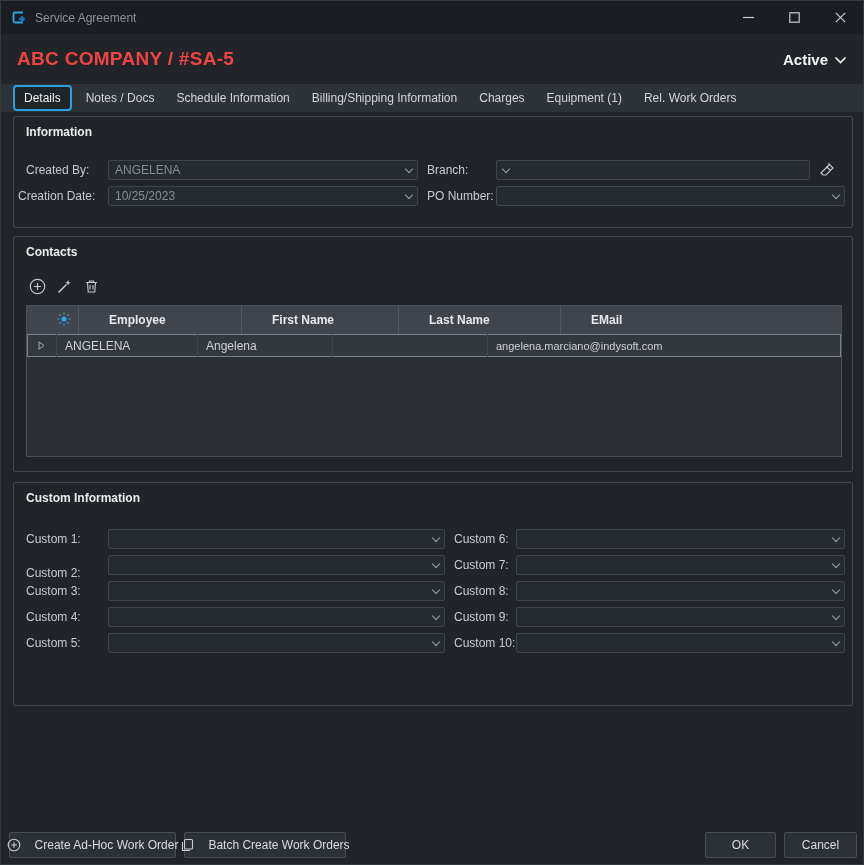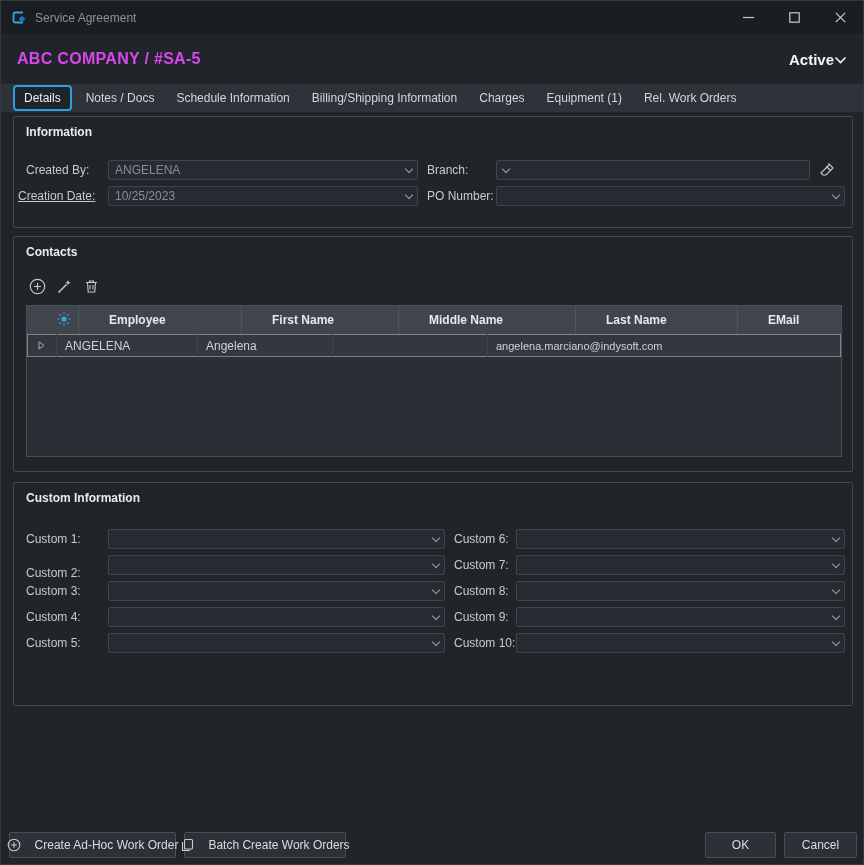--- a/index.html
+++ b/index.html
@@ -8,22 +8,22 @@
 
   
   .titlebar{position:absolute;left:0;top:0;width:100%;height:33px;background:#1a1d22;display:flex;align-items:center;}
   .app-icon{margin-left:9px;width:17px;height:17px;display:flex;}
   .title-text{margin-left:8px;font-size:12px;color:#8b929a;}
   .win-controls{margin-left:auto;display:flex;height:100%;}
   .win-btn{width:46px;display:flex;align-items:center;justify-content:center;}
 
   
   .header{position:absolute;left:0;top:33px;width:100%;height:50px;display:flex;align-items:center;padding:0 16px;box-sizing:border-box;}
-  .header-title{font-size:16px;font-weight:bold;color:#d946ef;letter-spacing:.3px;}
-  .status{margin-left:auto;display:flex;align-items:center;gap:0;}
+  .header-title{font-size:19px;font-weight:bold;color:#ef4444;letter-spacing:.3px;}
+  .status{margin-left:auto;display:flex;align-items:center;gap:6px;}
   .status-label{font-size:15px;font-weight:bold;color:#f4f6f8;}
 
   
   .tabbar{position:absolute;left:0;top:83px;width:100%;height:28px;background:#2e333a;display:flex;align-items:stretch;padding-left:12px;box-sizing:border-box;}
   .tab{display:flex;align-items:center;padding:0 11px;font-size:12px;color:#d3d6da;white-space:nowrap;}
   .tab.active{border:2px solid #2b9fe0;border-radius:4px;background:#1f2429;margin:1px 3px 1px 0;padding:0 9px;color:#eef0f2;}
 
   
   .groupbox{position:absolute;left:12px;width:840px;border:1px solid #43494f;border-radius:2px;background:#212529;box-sizing:border-box;}
   .group-title{position:absolute;left:12px;top:8px;font-size:12px;font-weight:bold;color:#e9ebed;}
@@ -127,21 +127,21 @@
       <span class="combo-arrow"></span>
     </div>
 
     <span class="icon-btn eraser-pos">
       <svg width="18" height="18" viewBox="0 0 18 18" fill="none" stroke="#c3c7cc" stroke-width="1.2">
           <path d="M11 3l4 4-7 7H5l-2-2 8-8z"></path>
           <path d="M8.5 5.5l4 4"></path>
         </svg>
     </span>
 
-    <span class="flabel" style="left:4px;top:69px;text-decoration:underline;">Creation Date:</span>
+    <span class="flabel" style="left:4px;top:69px;">Creation Date:</span>
     <div class="combo disabled" style="left:94px;top:69px;width:310px;">
       <span class="combo-value">10/25/2023</span>
       <span class="combo-arrow"></span>
     </div>
 
     <span class="flabel" style="left:413px;top:69px;">PO Number:</span>
     <div class="combo" style="left:482px;top:69px;width:349px;">
       <span class="combo-value"></span>
       <span class="combo-arrow"></span>
     </div>
@@ -177,21 +177,20 @@
             <svg width="14" height="14" viewBox="0 0 14 14">
                 <circle cx="7" cy="7" r="2.6" fill="#2da6e2"></circle>
                 <g stroke="#2da6e2" stroke-width="1.2">
                   <path d="M7 .5V2.6M7 11.4v2.1M.5 7h2.1M11.4 7h2.1M2.4 2.4l1.5 1.5M10.1 10.1l1.5 1.5M11.6 2.4l-1.5 1.5M3.9 10.1l-1.5 1.5"></path>
                 </g>
               </svg>
           </span>
         </div>
         <div class="th c1">Employee</div>
         <div class="th c2">First Name</div>
-        <div class="th c3">Middle Name</div>
         <div class="th c4">Last Name</div>
         <div class="th c5">EMail</div>
       </div>
       <div class="trow">
         <div class="td c0">
           <span>
             <svg width="7" height="9" viewBox="0 0 7 9">
                 <path d="M1 .8L6 4.5 1 8.2z" fill="none" stroke="#a7acb2" stroke-width="1"></path>
               </svg>
           </span>

